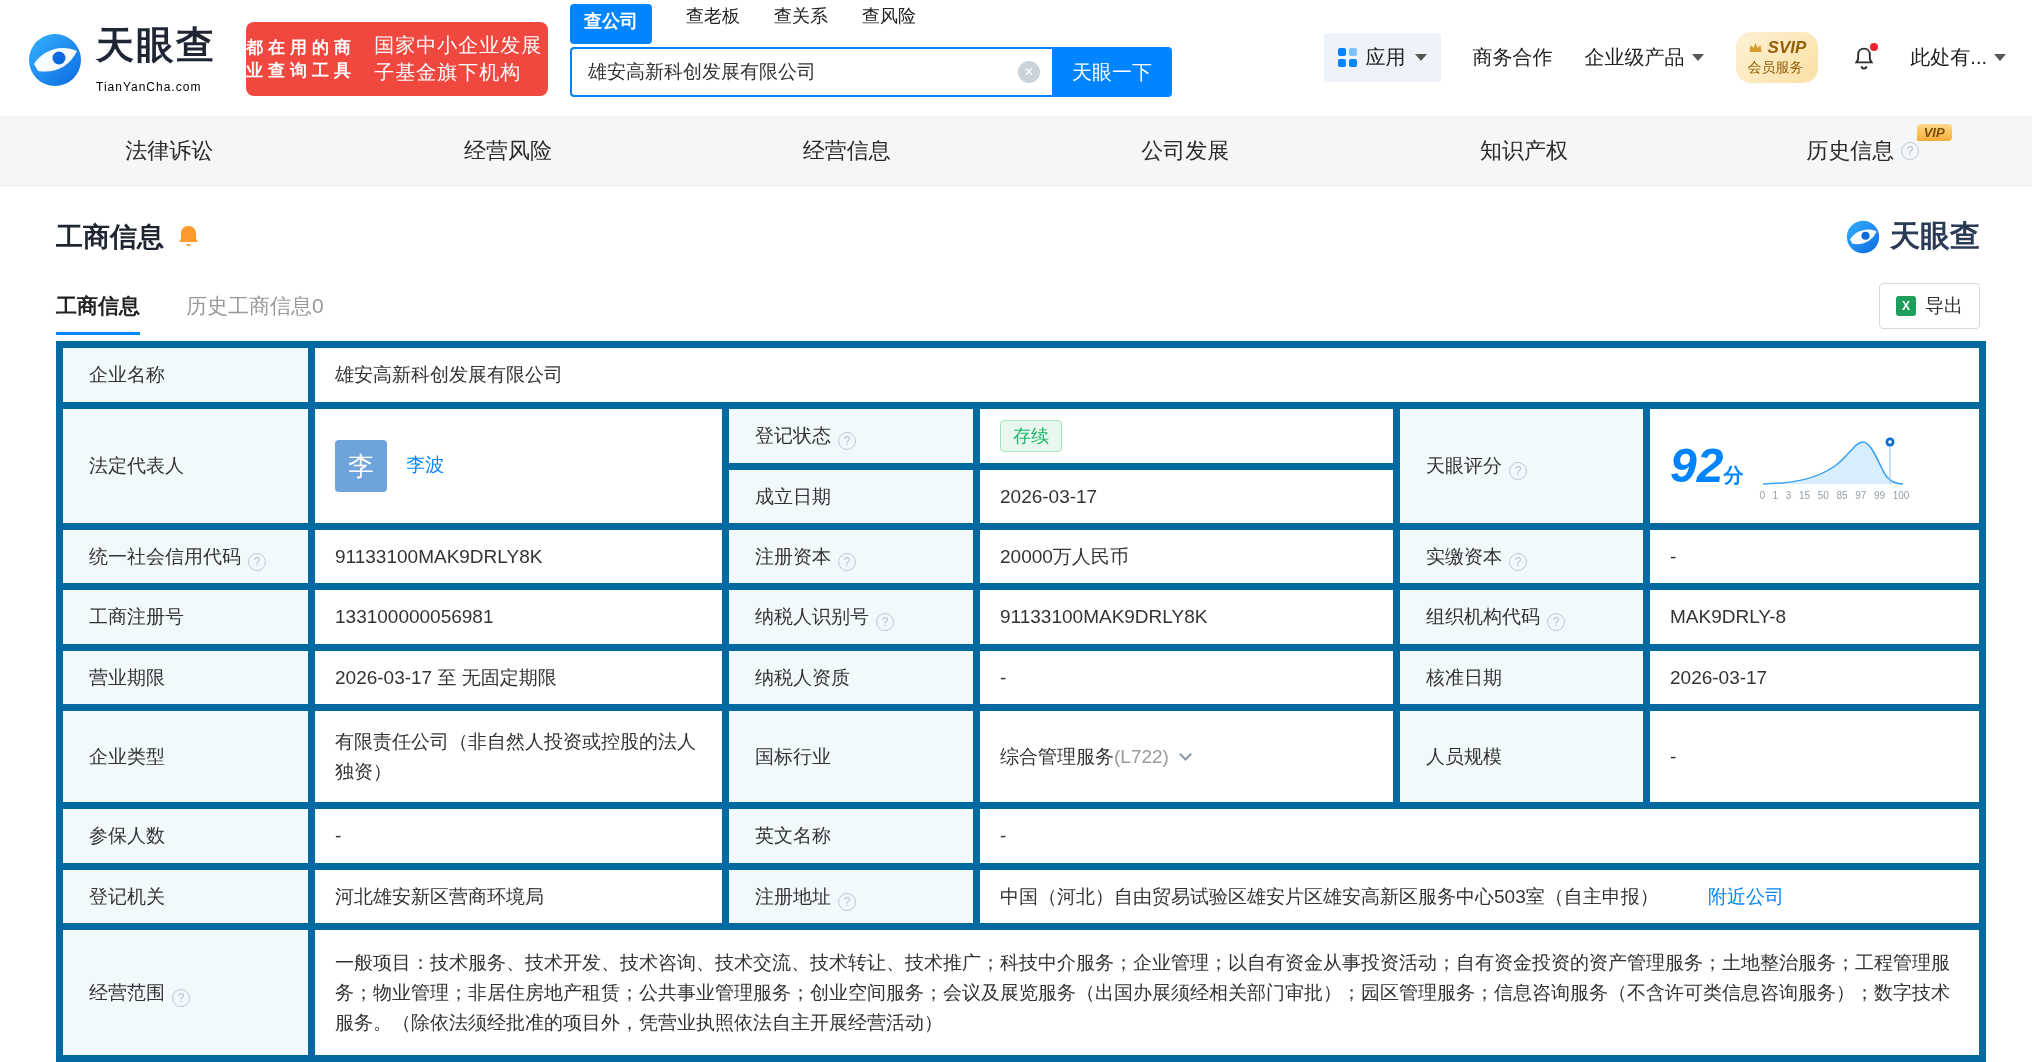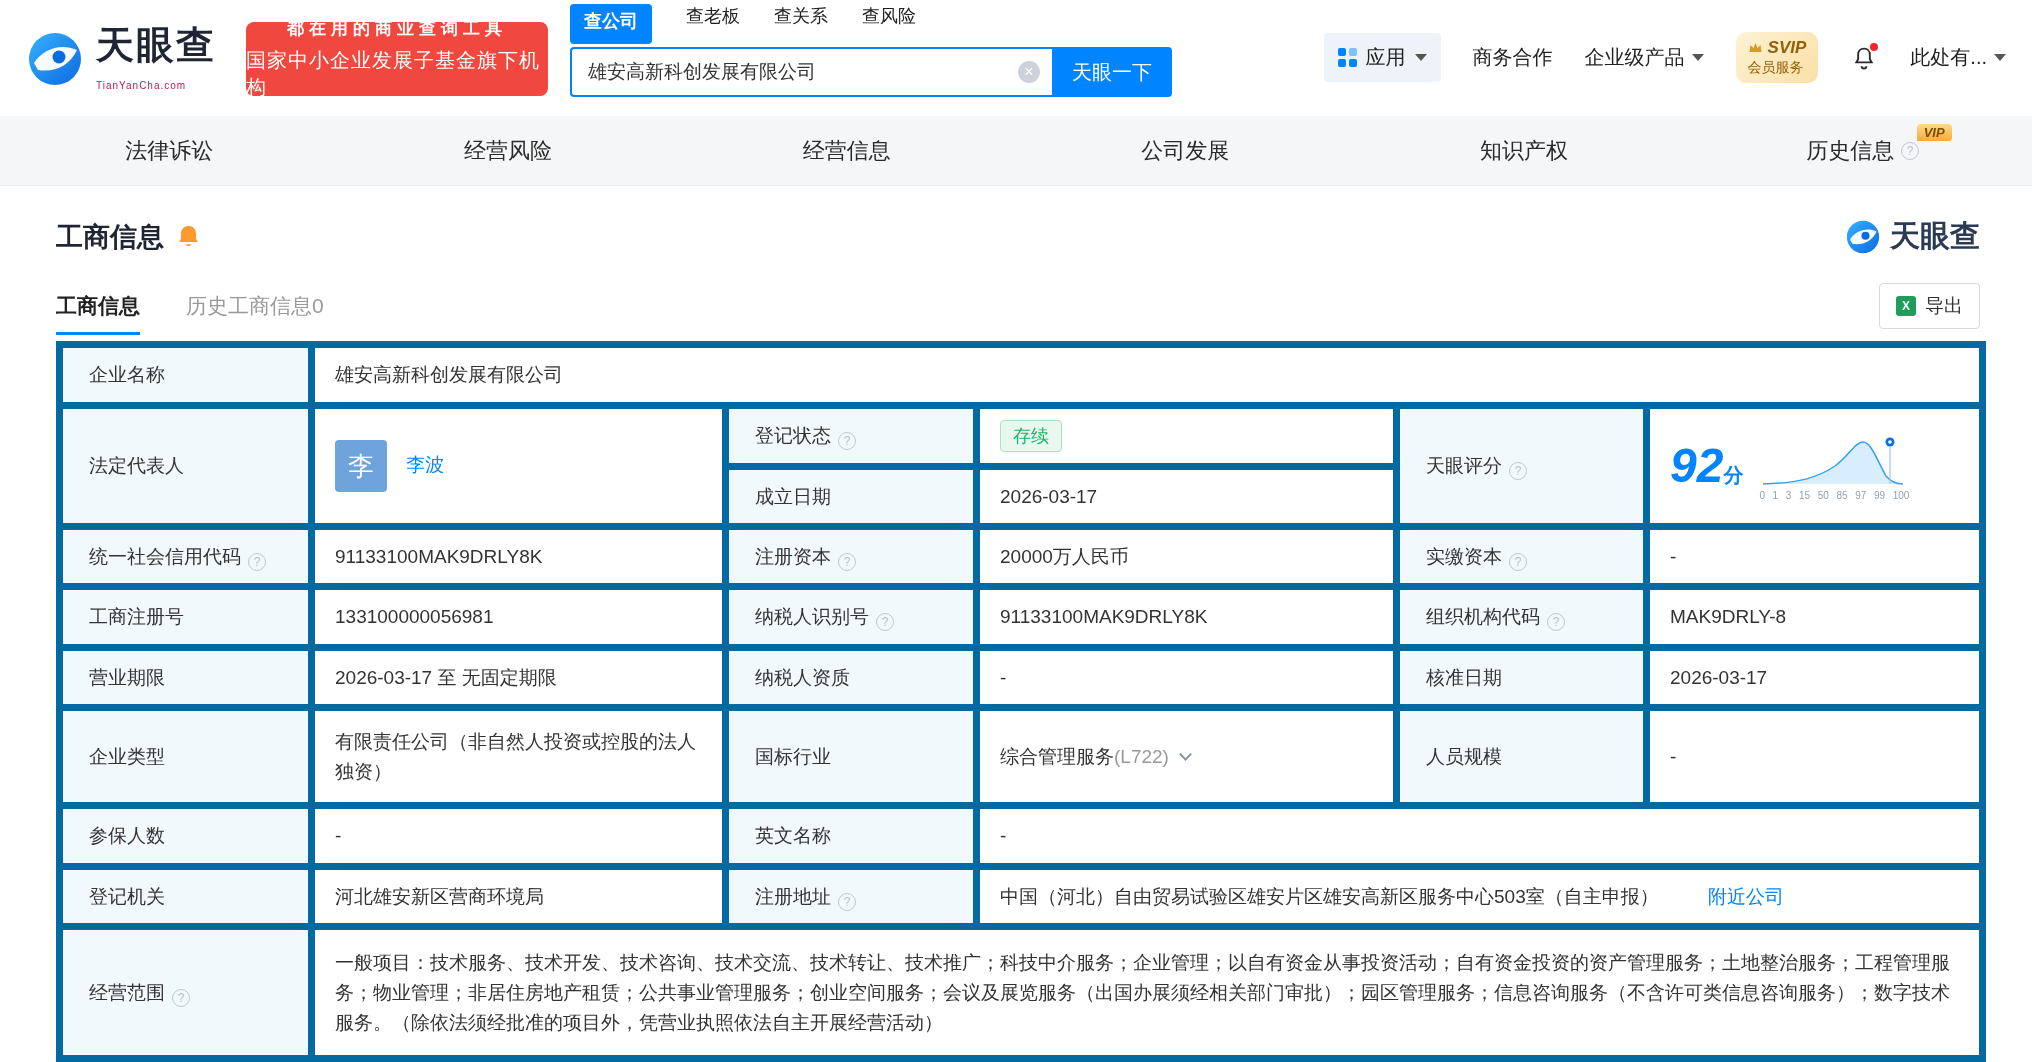--- a/index.html
+++ b/index.html
@@ -3,23 +3,23 @@
 <meta charset="utf-8">
 <style>
   *{margin:0;padding:0;box-sizing:border-box}
   html,body{width:2032px;height:1062px;overflow:hidden}
   body{background:#fff;font-family:"Liberation Sans","DejaVu Sans",sans-serif;color:#333}
 
   
   .topbar{position:relative;height:116px;background:#fff}
   .logo{position:absolute;left:26px;top:26px;display:flex;align-items:center;gap:12px;cursor:pointer}
   .logo-cn{font-size:38px;font-weight:bold;color:#1f2533;letter-spacing:2px;line-height:1}
-  .logo-en{font-size:10px;color:#be185d;letter-spacing:1px;margin-top:16px}
+  .logo-en{font-size:12px;color:#000000;letter-spacing:1px;margin-top:16px}
   .slogan{position:absolute;left:246px;top:22px;width:302px;height:74px;background:#f0483f;border-radius:8px;color:#fff;
-          display:flex;flex-direction:column;justify-content:center;align-items:center;gap:7px}
+          display:flex;flex-direction:row;justify-content:center;align-items:center;gap:7px}
   .slogan1{font-size:17px;font-weight:bold;letter-spacing:5px}
   .slogan2{font-size:20px;letter-spacing:1px}
 
   .searchblock{position:absolute;left:570px;top:4px}
   .search-tabs{display:flex;gap:34px;height:40px}
   .stab{font-size:18px;color:#222;cursor:pointer}
   .stab.active{background:#0084ff;color:#fff;padding:5px 14px;border-radius:4px;font-weight:bold}
   .search-row{display:flex;margin-top:3px}
   .search-input-wrap{position:relative;width:482px;height:50px;border:2px solid #0084ff;border-right:none;border-radius:4px 0 0 4px;background:#fff}
   .search-input{width:100%;height:100%;border:none;outline:none;padding:0 48px 0 16px;font-size:19px;color:#333;font-family:inherit;background:transparent}
@@ -29,21 +29,21 @@
   .search-btn{width:120px;height:50px;background:#0084ff;color:#fff;border:none;font-size:20px;border-radius:0 4px 4px 0;cursor:pointer;font-family:inherit}
 
   .topright{position:absolute;right:26px;top:32px;display:flex;align-items:center;gap:32px}
   .apps{display:flex;align-items:center;gap:9px;background:#eef3fa;border-radius:4px;padding:11px 14px;cursor:pointer}
   .gridicon{display:grid;grid-template-columns:8px 8px;grid-auto-rows:8px;gap:3px}
   .gridicon i{width:8px;height:8px;background:#0084ff;border-radius:2px}
   .gridicon i:nth-child(2){background:#7fc0ff}
   .tr-text{font-size:20px;color:#222}
   .caret{width:0;height:0;border-left:6px solid transparent;border-right:6px solid transparent;border-top:7px solid #555;display:inline-block}
   .tr-link{display:flex;align-items:center;gap:7px;cursor:pointer}
-  .svip{background:linear-gradient(135deg,#fdf2d4,#fbe0a6);border-radius:10px;padding:6px 12px;cursor:pointer}
+  .svip{background:linear-gradient(135deg,#fdf2d4,#fbe0a6);border-radius:15px;padding:6px 12px;cursor:pointer}
   .svip1{display:flex;align-items:center;gap:5px;font-size:17px;font-weight:bold;color:#94600a;font-style:italic}
   .svip2{font-size:14px;color:#94600a;margin-top:1px}
   .bellwrap{position:relative;cursor:pointer;width:28px;height:28px}
   .dot{position:absolute;top:-3px;right:-2px;width:12px;height:12px;border-radius:50%;background:#f5222d;border:2px solid #fff}
 
   
   .main-tabs{display:flex;height:70px;background:#f5f6f7;border-bottom:1px solid #ececec}
   .mtab{flex:1;display:flex;align-items:center;justify-content:center;font-size:22px;color:#2a2a2a;cursor:pointer;position:relative}
   .mtab.active{background:#fff;color:#0084ff;font-weight:bold;box-shadow:inset 0 -3px 0 #0084ff}
   .count-sup{font-size:15px;color:#0084ff;margin-left:4px;transform:translateY(-8px);display:inline-block}

